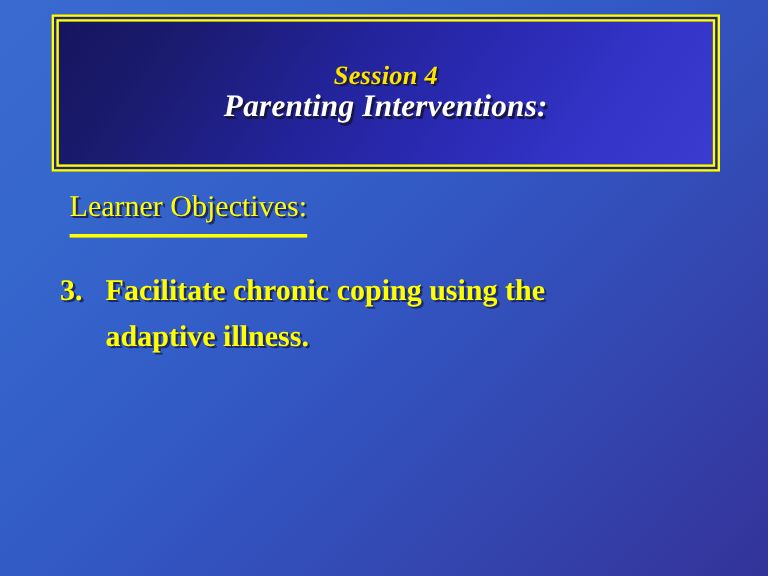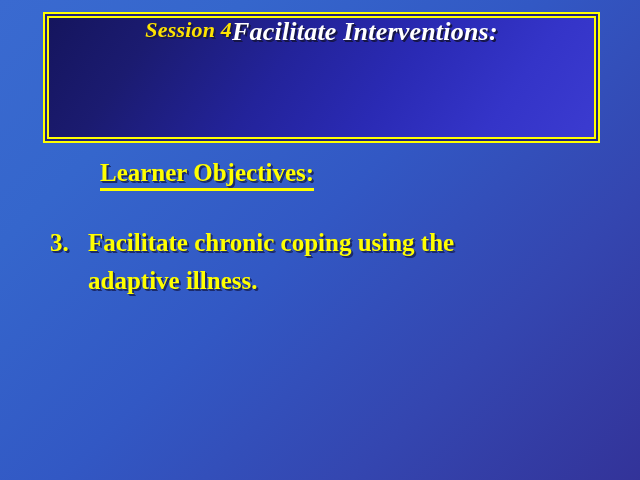--- a/index.html
+++ b/index.html
@@ -43,20 +43,22 @@
     box-sizing: border-box;
     border: 2px solid #ffff00;          
     background: linear-gradient(125deg,
                   #15155e 0%,
                   #1b1b70 18%,
                   #23239a 42%,
                   #2a2ab4 62%,
                   #3434c8 82%,
                   #3b3bd0 100%);
     display: flex;
+    flex-direction: column;
+    align-items: center;
     justify-content: center;
     overflow: hidden;
   }
 
   .title-line {
     display: block;
     white-space: nowrap;
     font-weight: bold;
     font-style: italic;
     line-height: 1.06;
@@ -82,28 +84,27 @@
     color: #ffffff;
     text-shadow: 2px 2px 0 #161648, 1px 1px 0 #161648;
   }
 
   
   #objectives-heading {
     position: absolute;
     left: 58px;
     top: 159px;
     font-size: 25px;
-    font-weight: bold;
+    font-weight: normal;
     color: #ffff00;
     white-space: nowrap;
     border-bottom: 3px solid #ffff00;
-    padding-bottom: 1px;
+    padding-bottom: 8px;
     text-shadow: 2px 2px 0 #1b2a6b, 1px 1px 0 #1b2a6b;
     line-height: 1.1;
-    margin-left: 42px;
   }
 
   
   #body-list {
     position: absolute;
     left: 50px;
     top: 224px;
     width: 560px;
   }
 
@@ -137,21 +138,21 @@
   }
 </style>
 </head>
 <body>
 
 <div id="slide">
 
   <div id="title-box">
     <div id="title-inner">
       <span class="title-line" id="title-session">Session 4</span>
-      <span class="title-line" id="title-main1">Facilitate Interventions:</span>
+      <span class="title-line" id="title-main1">Parenting Interventions:</span>
     </div>
   </div>
 
   <div id="objectives-heading">Learner Objectives:</div>
 
   <div id="body-list">
     <div class="body-item">
       <span class="body-marker">3.</span>
       <span class="body-lines">
         <span class="body-line">Facilitate chronic coping using the</span>

